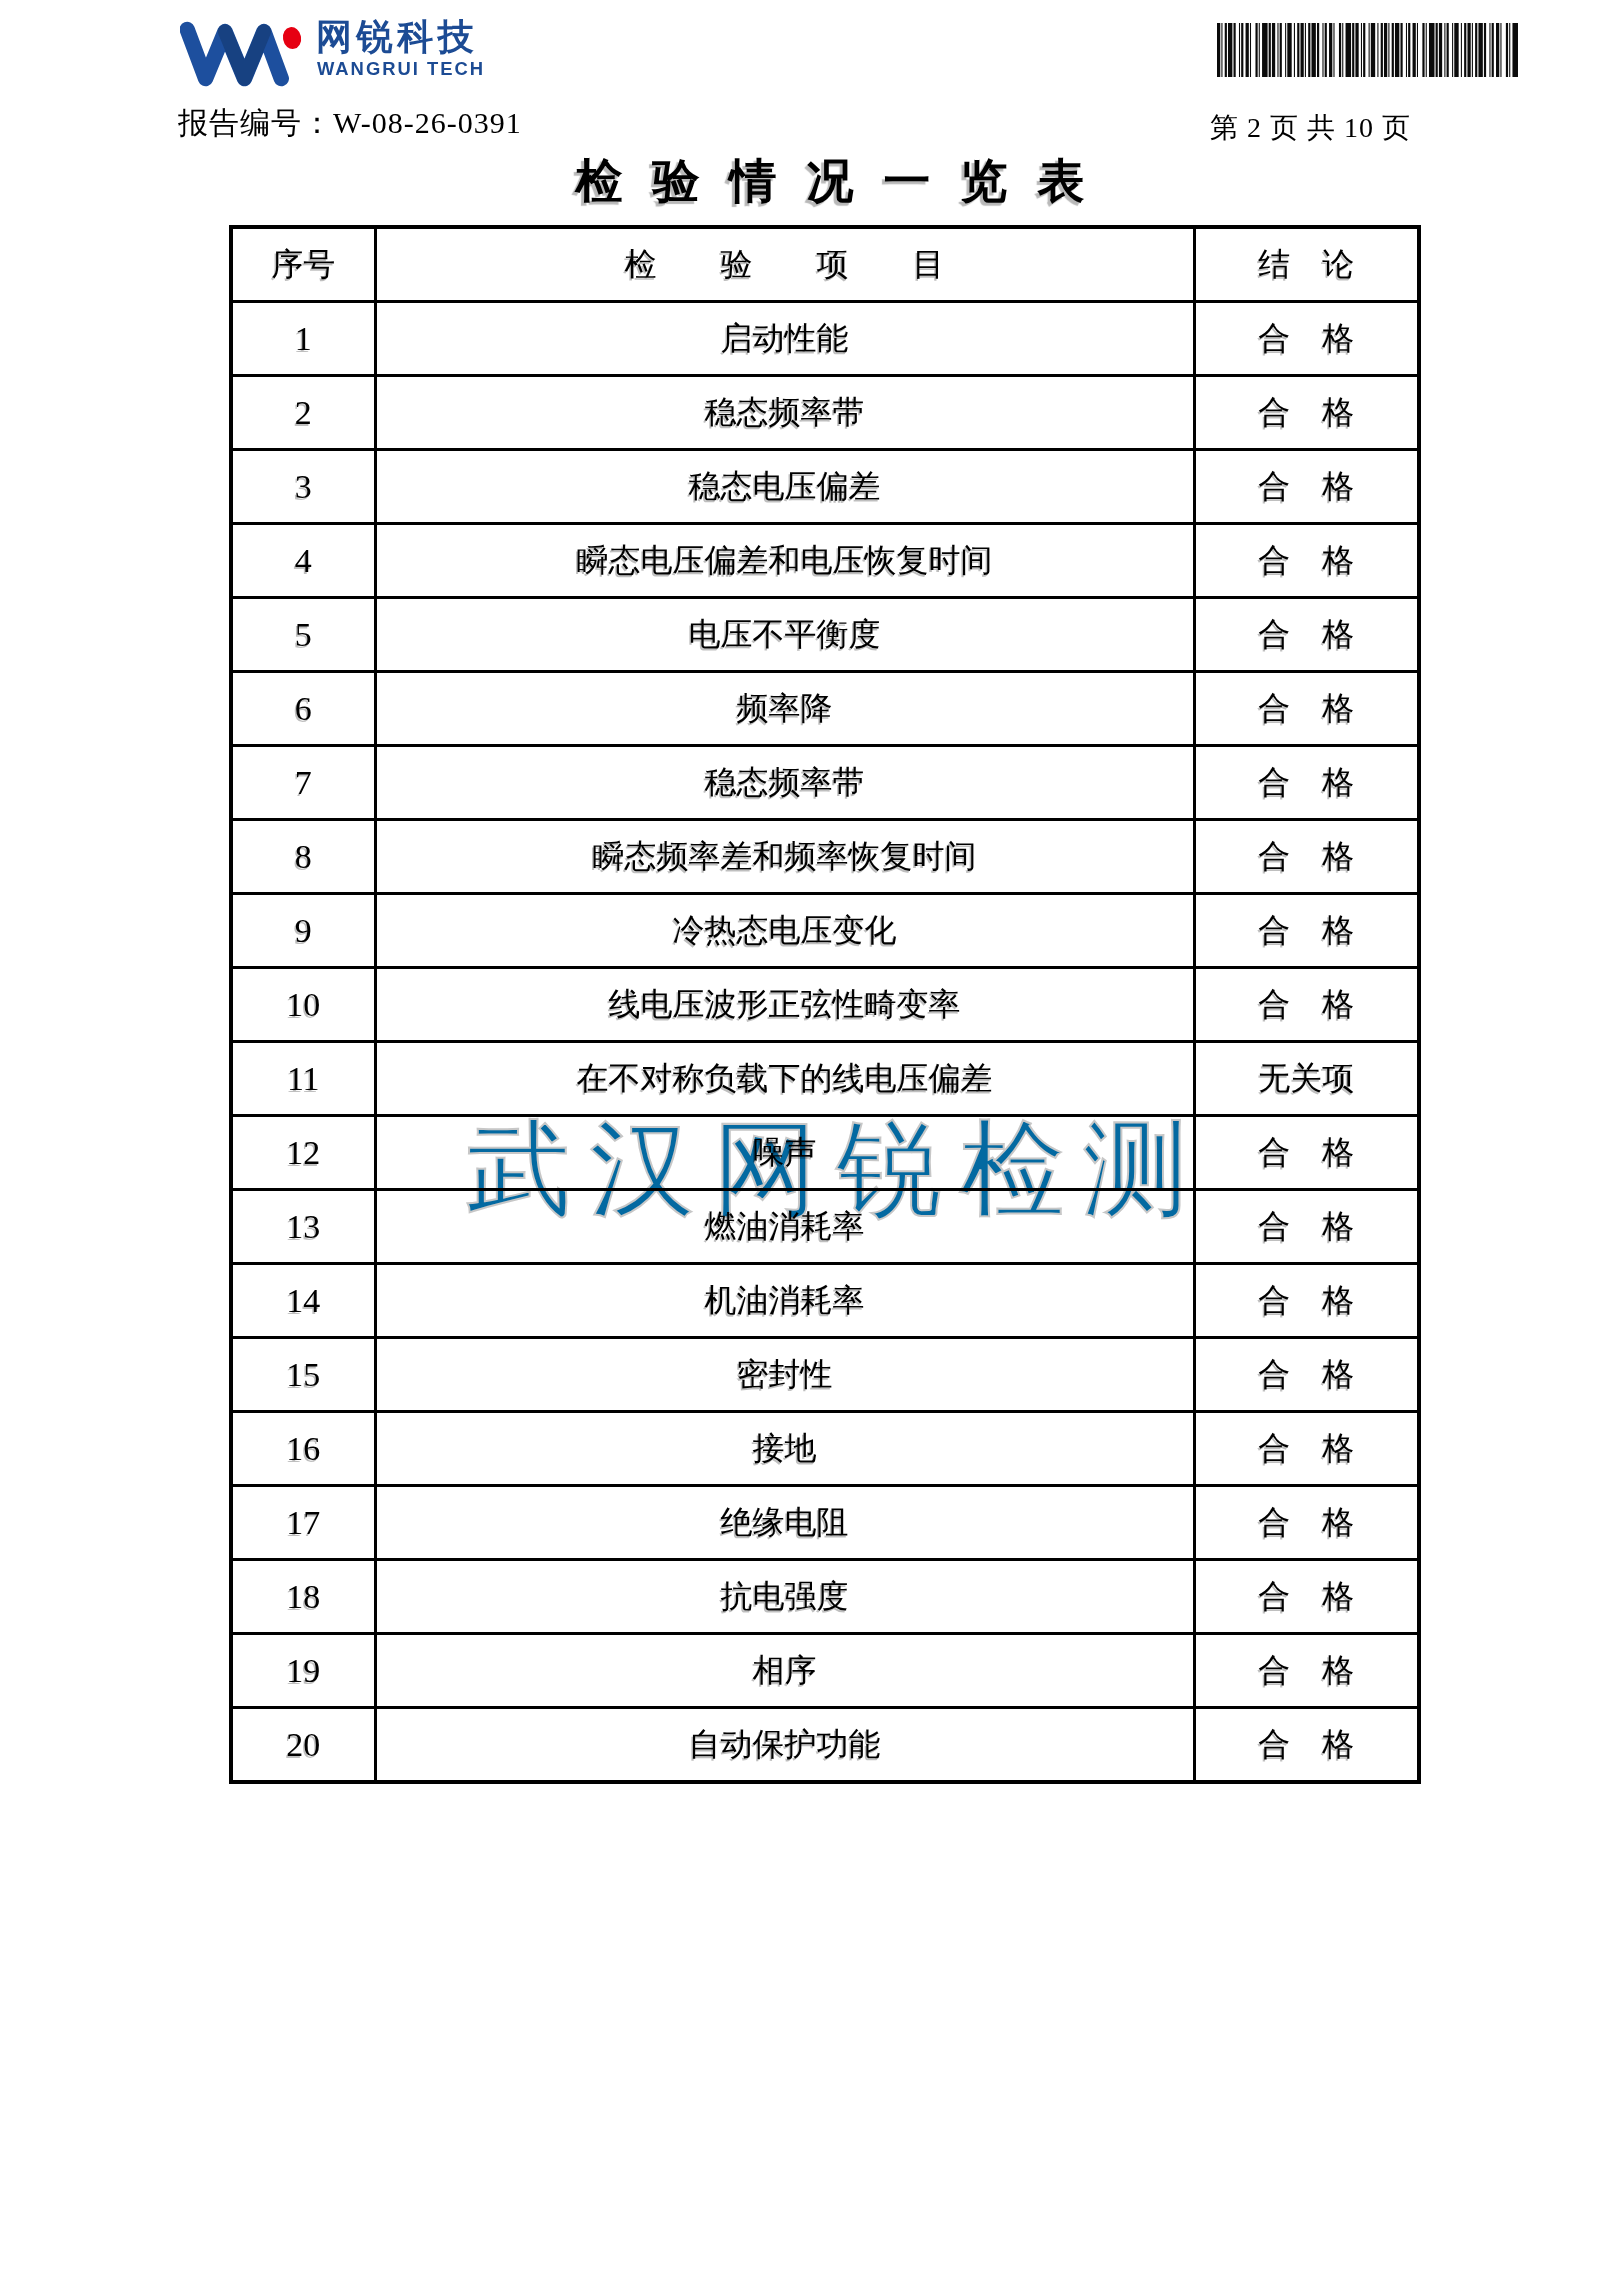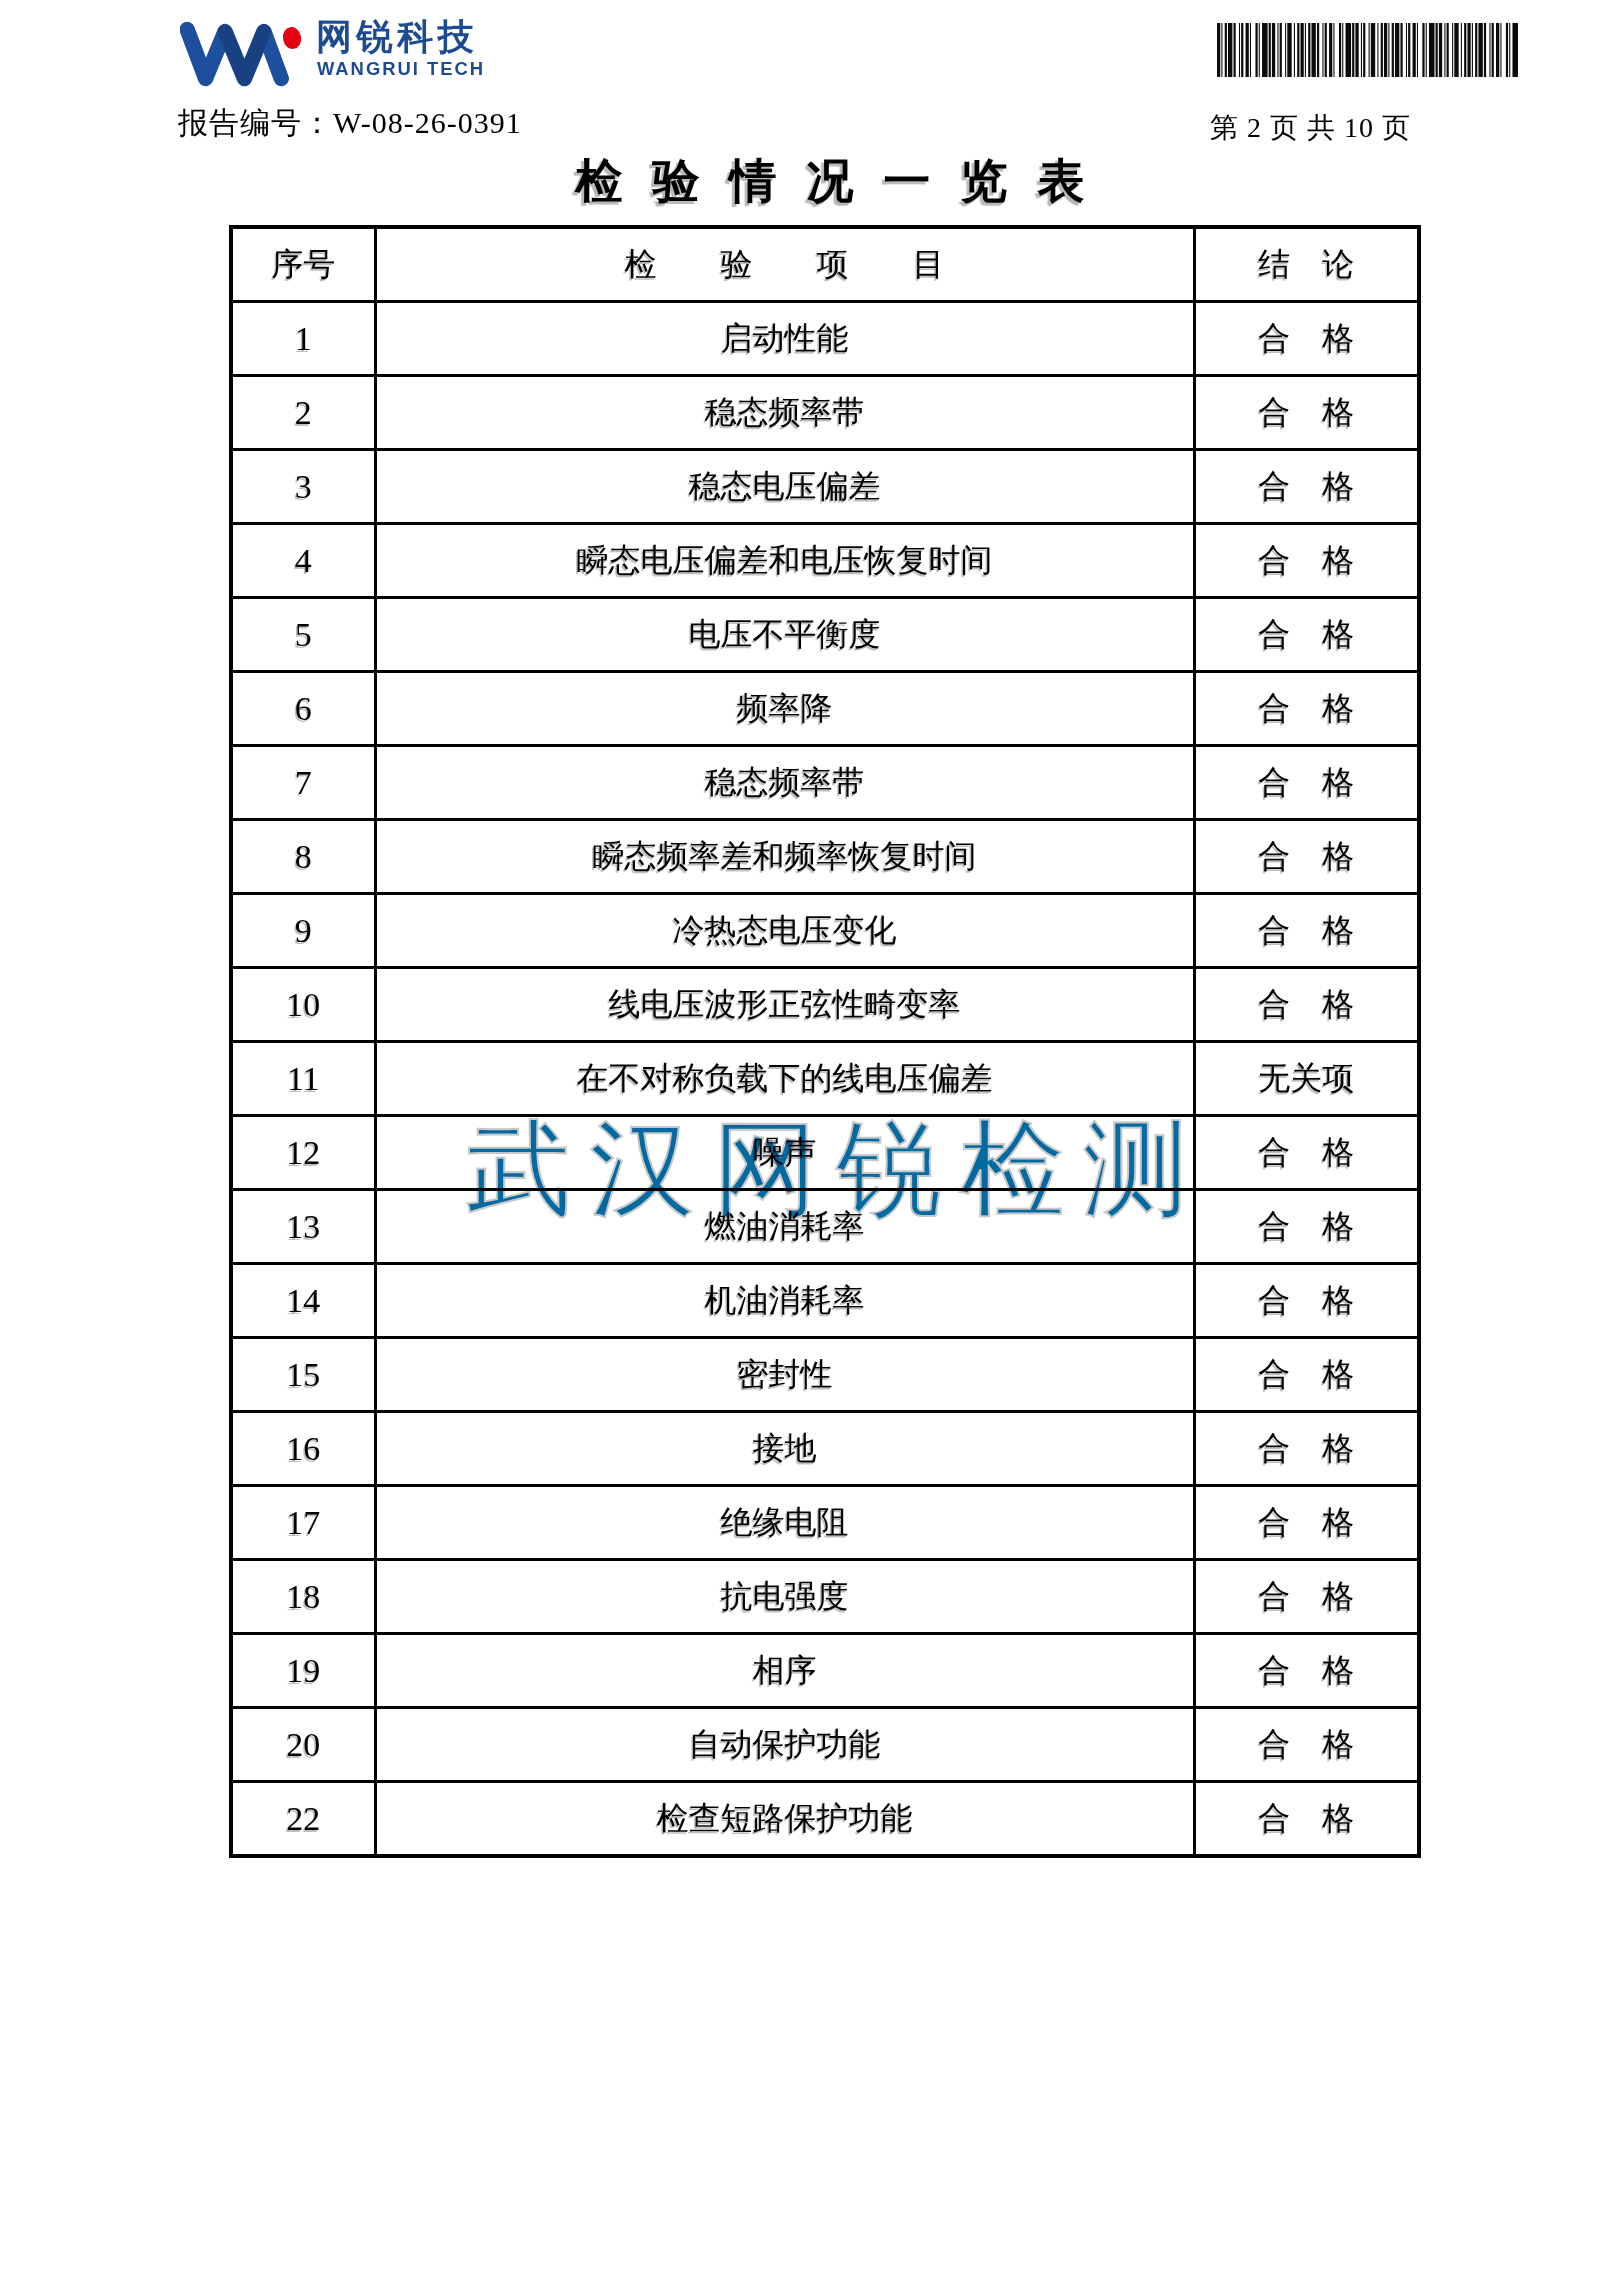--- a/index.html
+++ b/index.html
@@ -297,22 +297,17 @@
           <td>合　格</td>
         </tr>
 
         <tr>
           <td class="no-cell">20</td>
           <td>自动保护功能</td>
           <td>合　格</td>
         </tr>
 
 
-        <tr>
-          <td class="no-cell">22</td>
-          <td>检查短路保护功能</td>
-          <td>合　格</td>
-        </tr>
       </tbody>
   </table>
 
 </div>
 
 
 </body></html>

